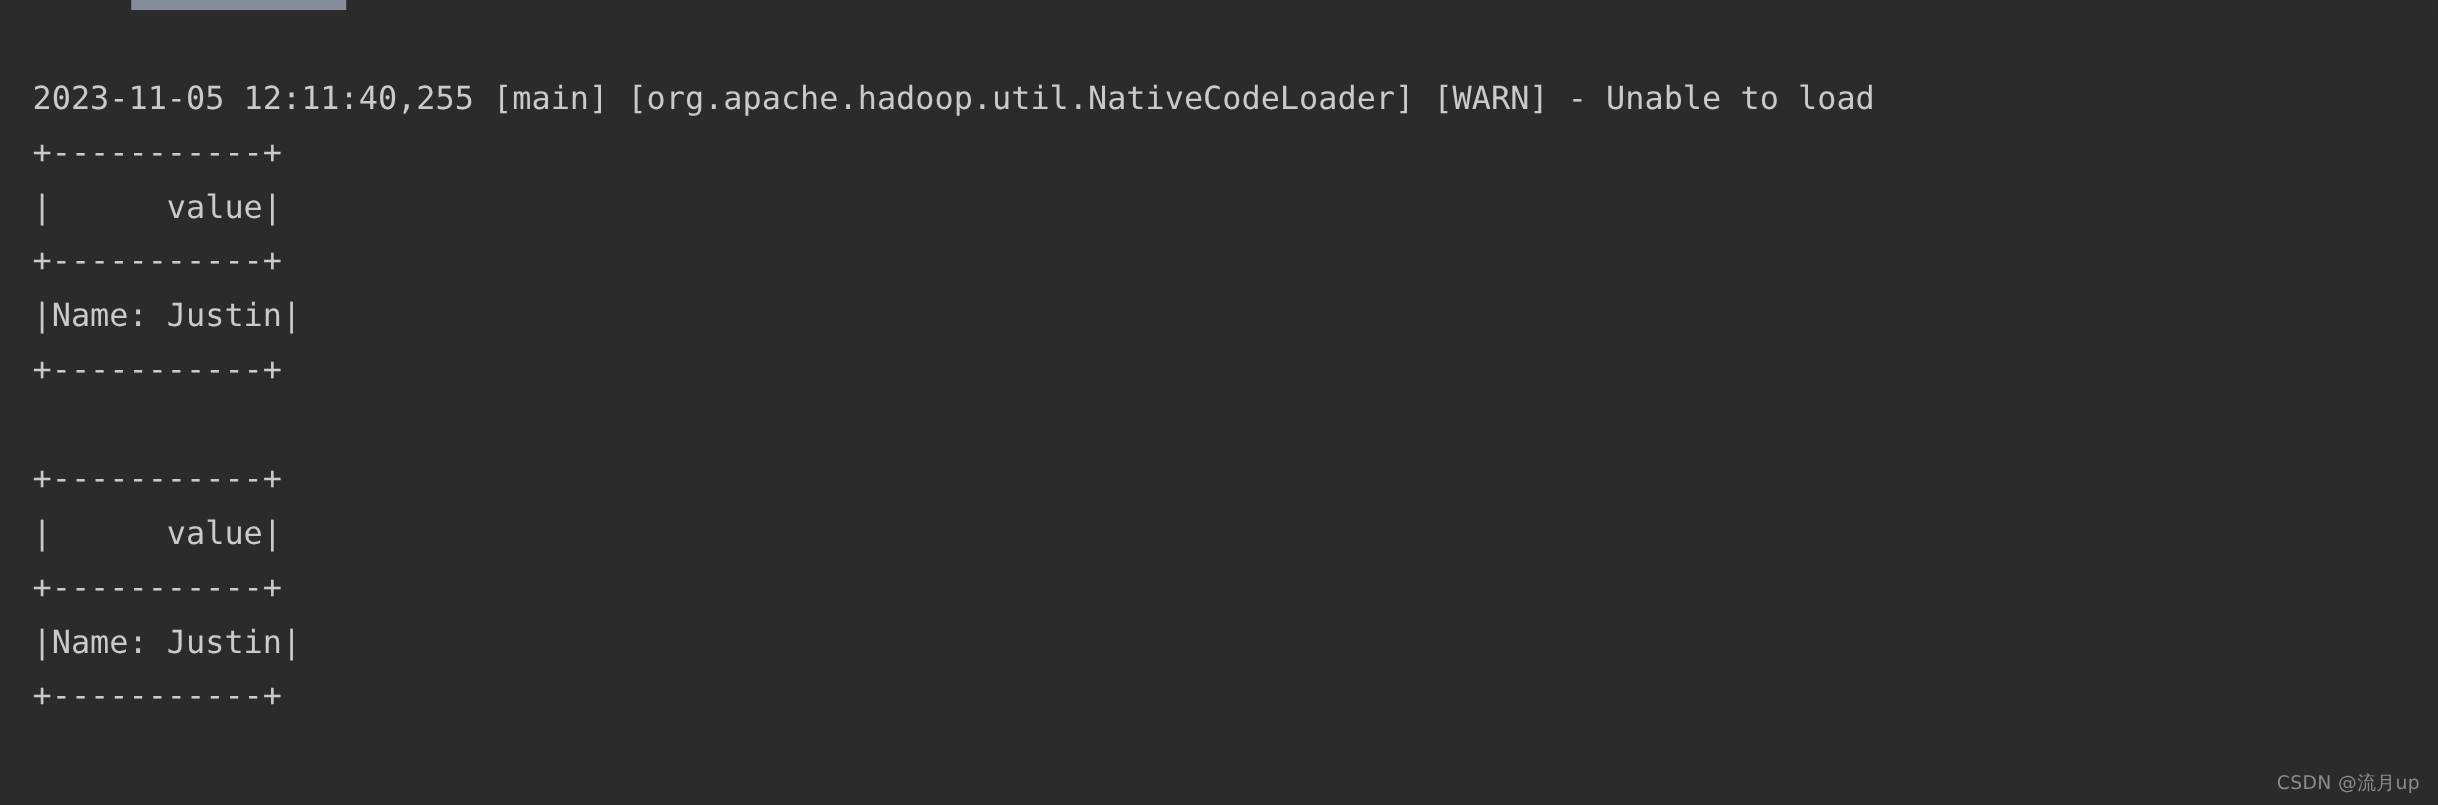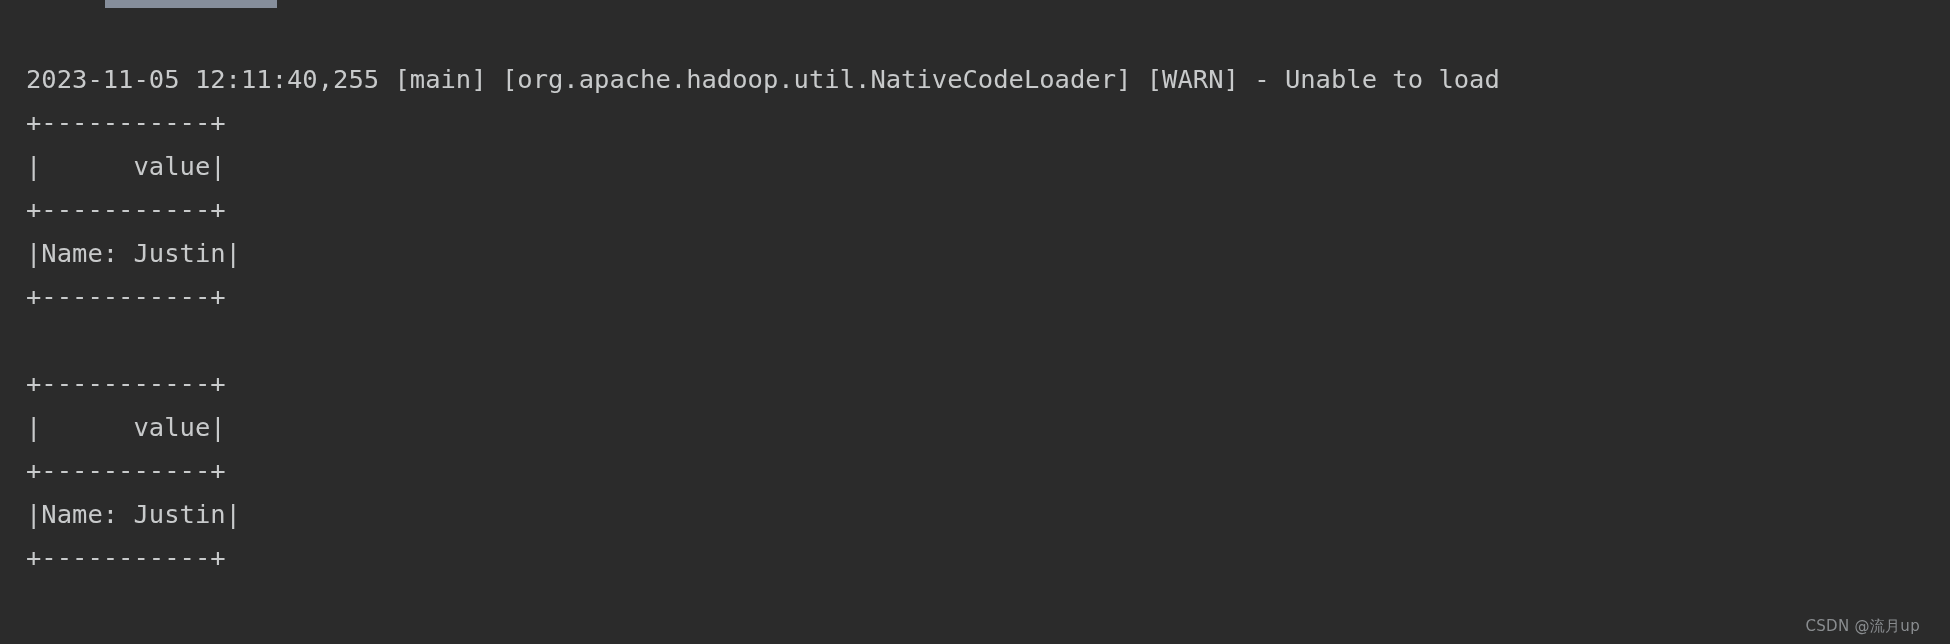--- a/index.html
+++ b/index.html
@@ -69,21 +69,21 @@
   }
 
   .blank-line {
     display: block;
     height: 43.5px;
   }
 
   
   #watermark {
     position: absolute;
-    right: 30px;
+    right: 14px;
     bottom: 8px;
     font-family: "DejaVu Sans", "Liberation Sans", sans-serif;
     font-size: 15px;
     color: #8a8d90;
     letter-spacing: 0.3px;
     white-space: nowrap;
   }
 </style>
 </head>
 <body>

